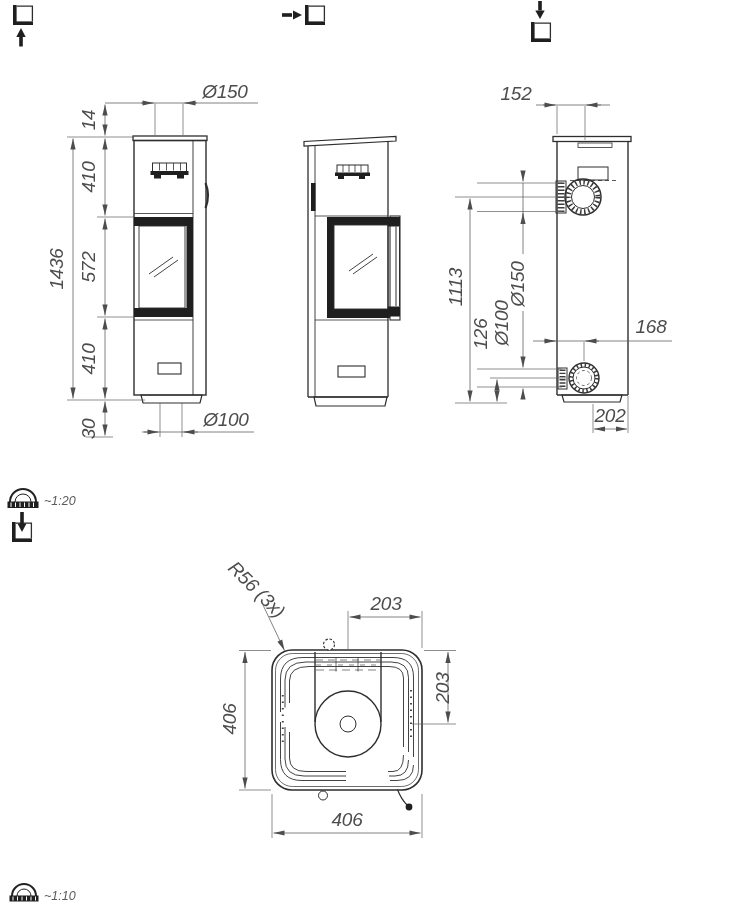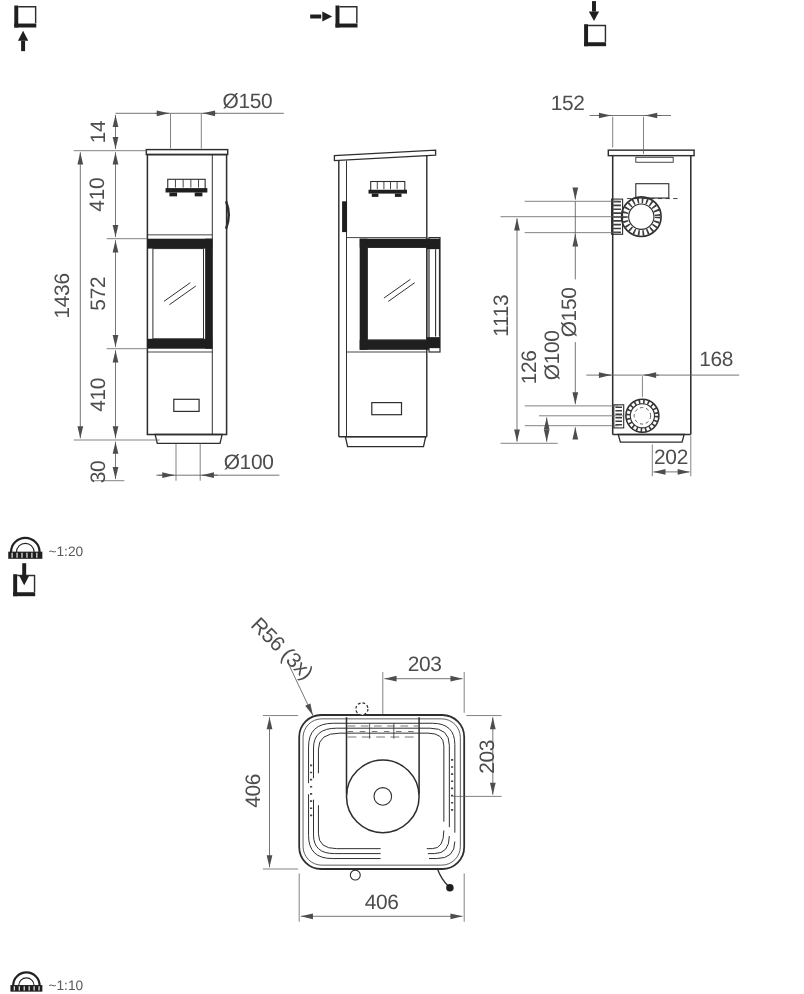--- a/index.html
+++ b/index.html
@@ -1,17 +1,17 @@
 <!DOCTYPE html>
 <html><head>
 <meta charset="utf-8">
 <style>
   html,body{margin:0;padding:0;background:#ffffff;}
   #canvas{position:relative;width:731px;height:904px;background:#fff;overflow:hidden;
-          font-family:"Liberation Sans",sans-serif;}
+          font-family:"Liberation Sans",sans-serif;font-style:italic;}
   svg{position:absolute;left:0;top:0;}
   text{font-family:"Liberation Sans",sans-serif;fill:#4d4d4d;}
   .dimtxt{font-size:19px;letter-spacing:-0.3px;}
   .scaletxt{font-size:12.5px;fill:#5a5a5a;}
   .struct{stroke:#2e2e2e;fill:none;}
   .dim{stroke:#595959;stroke-width:0.75;fill:none;}
   .ext{stroke:#5e5e5e;stroke-width:0.7;fill:none;}
   .fillDark{fill:#1f1f1f;stroke:none;}
 </style>
 </head>

